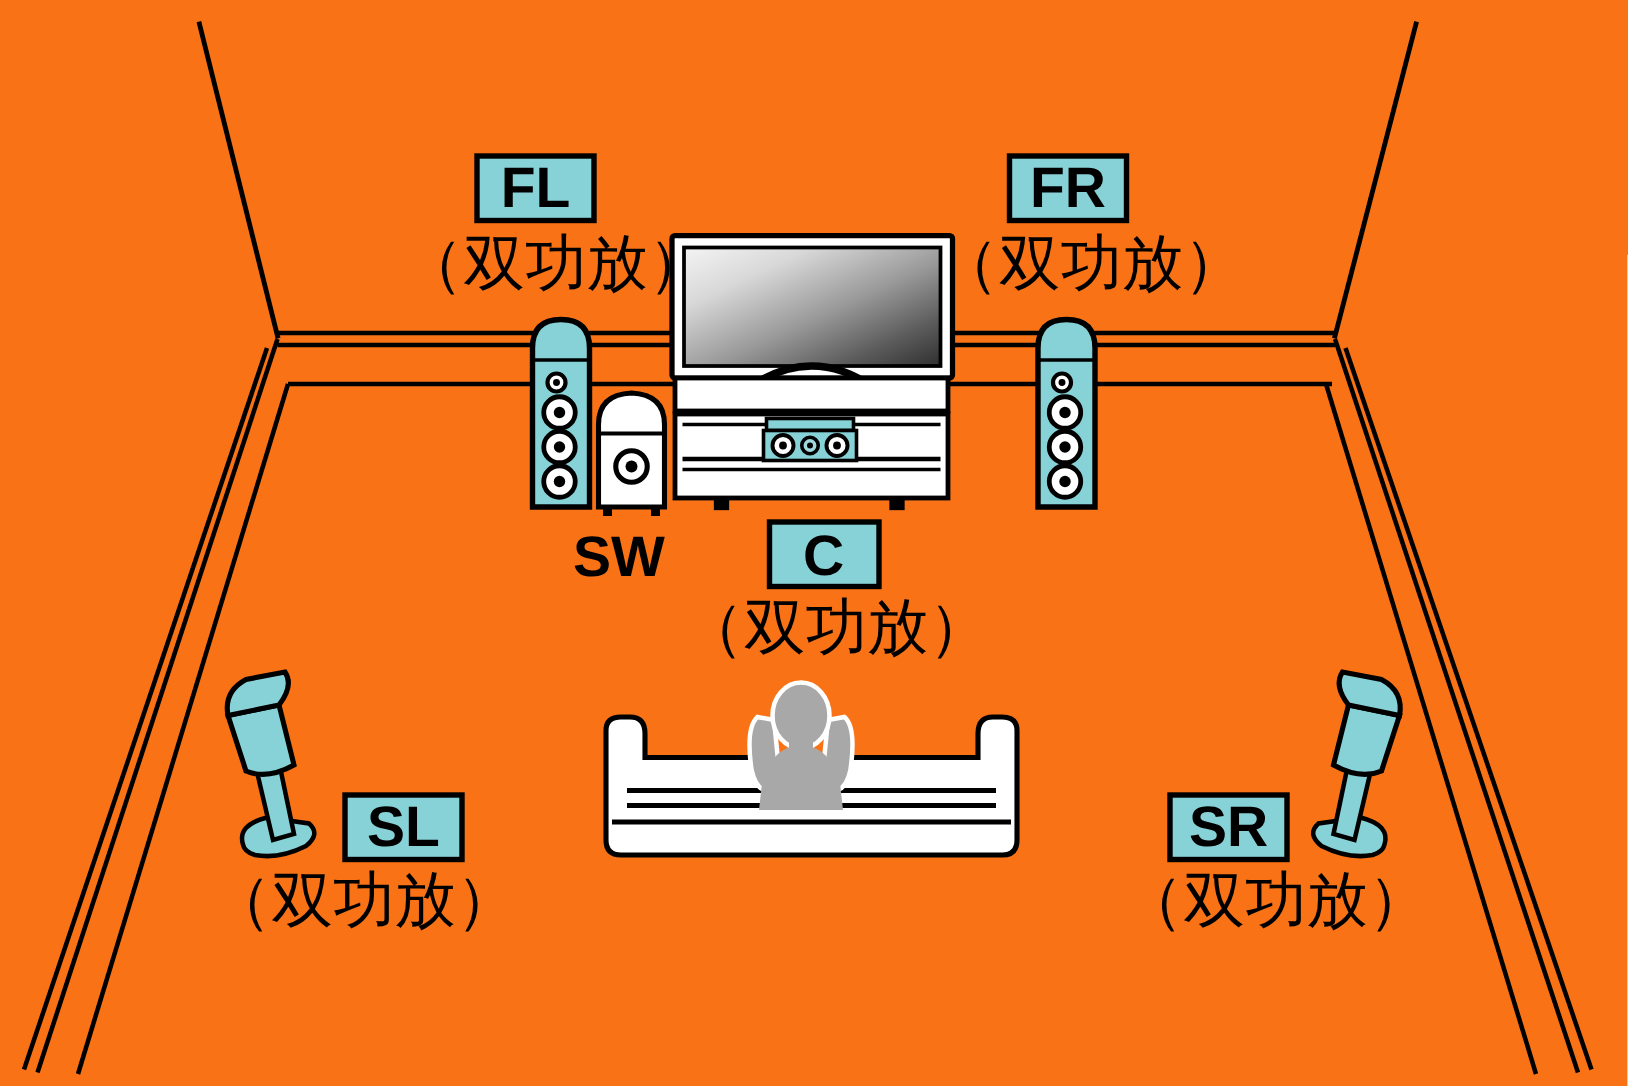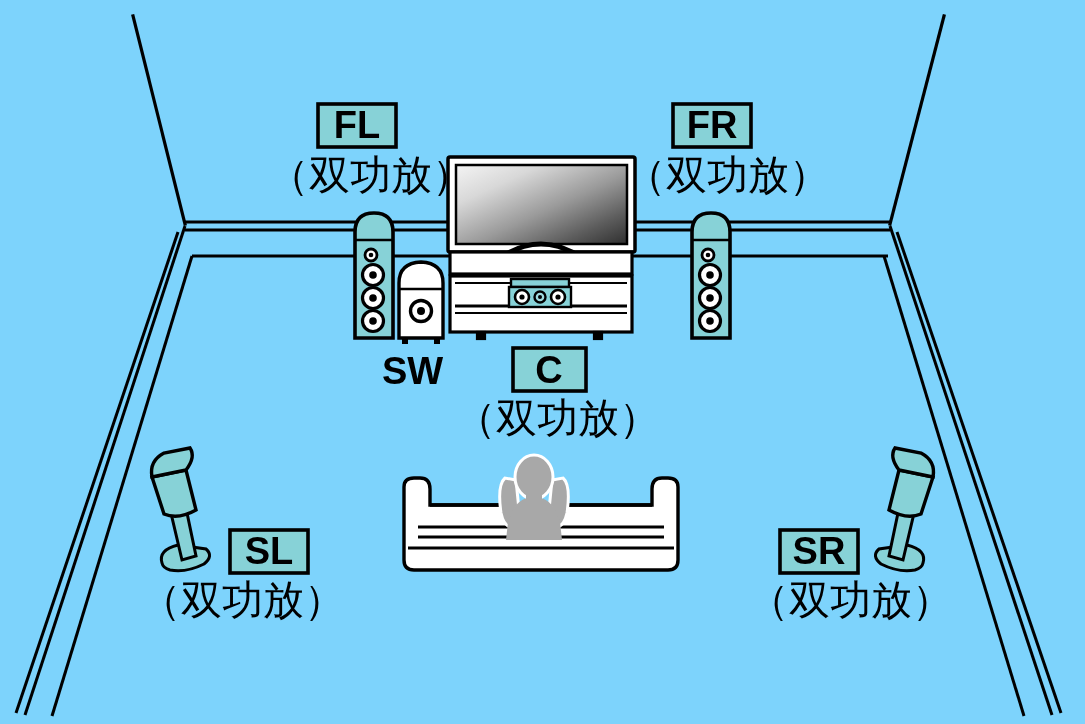--- a/index.html
+++ b/index.html
@@ -8,21 +8,21 @@
     padding: 0;
     background: #ffffff;
   }
   body {
     font-family: "Liberation Sans", sans-serif;
   }
   #room-diagram {
     position: relative;
     width: 1085px;
     height: 724px;
-    background: #7dd3fc;
+    background: #f97316;
     overflow: hidden;
   }
   #room-svg {
     position: absolute;
     top: 0;
     left: 0;
     width: 1085px;
     height: 724px;
     display: block;
   }

